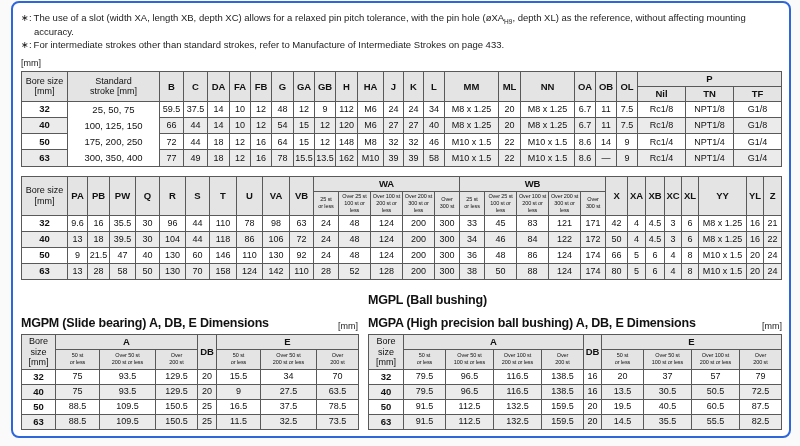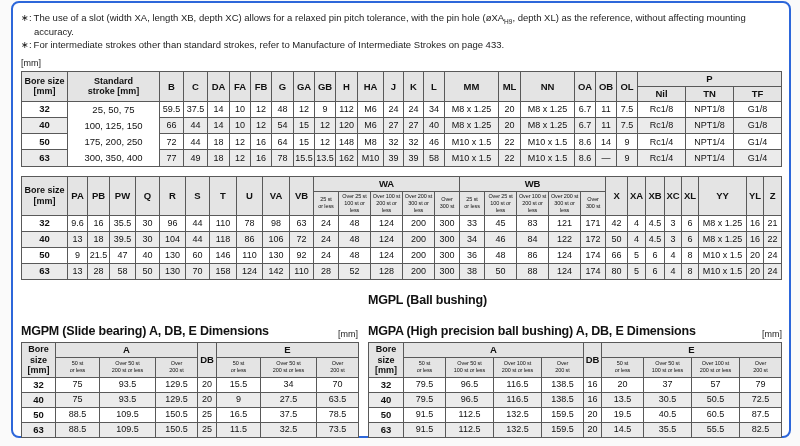--- a/index.html
+++ b/index.html
@@ -17,31 +17,31 @@
   .note { padding-left:13px; text-indent:-13px; }
   .note .mk { margin-right:2px; }
   sub.h9 { font-size:6.5px; }
   .title-row { display:flex; justify-content:space-between; align-items:flex-end; margin-top:6px; }
   h2 { margin:0; font-size:15px; font-weight:bold; letter-spacing:-0.2px; }
   h3 { margin:0; font-size:12.5px; font-weight:bold; letter-spacing:-0.2px; line-height:1.2; }
   .unit { font-size:9px; color:#222; }
   table { border-collapse:collapse; table-layout:fixed; width:100%; margin-top:3px; }
   th,td { border:1px solid #595959; overflow:hidden; text-align:center; vertical-align:middle; }
   th { background:#e4e4e4; font-size:9.5px; font-weight:bold; padding:1px 0; height:12px; }
-  th.plain { font-weight:bold; font-size:9px; white-space:pre-line; line-height:1.15; }
+  th.plain { font-weight:normal; font-size:9px; white-space:pre-line; line-height:1.15; }
   th.sub { font-weight:normal; font-size:5.5px; line-height:1.3; white-space:pre-line;
            height:17px; padding:1px 0; letter-spacing:-0.1px; }
   td { font-size:9px; height:15px; line-height:14px; padding:0 1px; background:#fff; }
   tbody tr:nth-child(even) td { background:#ebebeb; }
   td:first-child { font-weight:bold; font-size:9.5px; }
   td.stroke { font-weight:normal; font-size:9.5px; line-height:16px; white-space:pre-line; background:#fff !important; }
   .bottom { display:flex; gap:10px; margin-top:13px; }
   .b-left { width:337px; padding-top:15px; box-sizing:border-box; }
   .b-right { flex:1; }
-  .b-left .title-row, .b-right .title-row { margin-top:16px; }
+  .b-left .title-row, .b-right .title-row { margin-top:8px; }
   .small td { height:14px; line-height:13px; }
 </style>
 </head>
 <body>
 
 <div class="frame">
 
   <div class="notes">
     <div class="note">
       <span class="mk">∗:</span><span>The use of a slot (width XA, length XB, depth XC) allows for a relaxed pin pitch tolerance, with the pin hole (øXA</span><sub class="h9">H9</sub><span>, depth XL) as the reference, without affecting mounting accuracy.</span>

